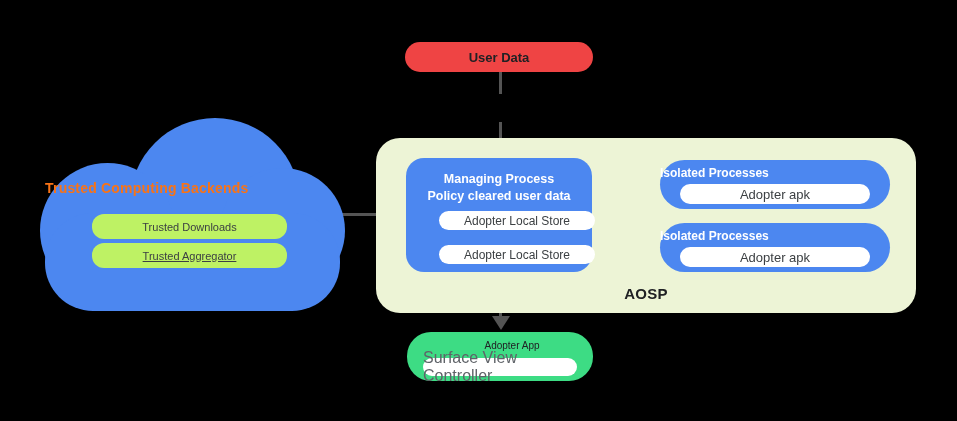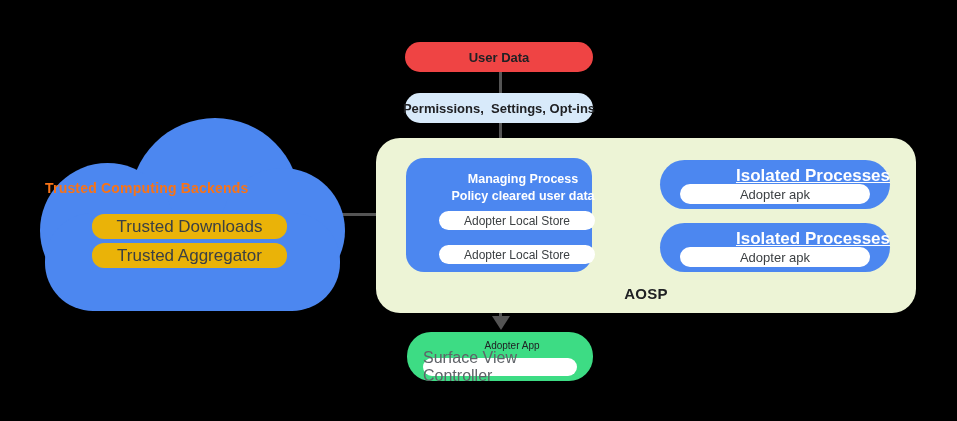--- a/index.html
+++ b/index.html
@@ -19,57 +19,57 @@
   .cloud .lobe{position:absolute;background:#4C87F0;border-radius:50%;}
   .cloud .lobe.top{left:85px;top:0;width:170px;height:170px;}
   .cloud .lobe.left{left:-5px;top:45px;width:135px;height:135px;}
   .cloud .lobe.right{left:175px;top:50px;width:125px;height:125px;}
   .cloud .base{position:absolute;left:0;top:95px;width:295px;height:98px;background:#4C87F0;border-radius:48px;}
   .cloud-title{
     position:absolute;left:0;top:62px;width:295px;text-align:left;
     color:#f97316;font-weight:bold;font-size:14px;letter-spacing:.2px;
   }
   .cloud-pill{
-    position:absolute;left:47px;width:195px;height:25px;background:#eab308;border-radius:12px;
+    position:absolute;left:47px;width:195px;height:25px;background:#bef264;border-radius:12px;
     display:flex;align-items:center;justify-content:center;
-    color:#3C4043;font-size:17px;
+    color:#3C4043;font-size:11px;
   }
   
   .pill-box{
     position:absolute;display:flex;align-items:center;justify-content:center;
     font-weight:bold;font-size:13px;color:#202124;
   }
   .user-data{left:405px;top:42px;width:188px;height:30px;border-radius:15px;background:#ef4444;}
   .permissions{left:405px;top:93px;width:188px;height:30px;border-radius:15px;background:#D8EAFA;white-space:pre;}
   
   .aosp{position:absolute;left:376px;top:138px;width:540px;height:175px;background:#EDF4D6;border-radius:24px;}
   .aosp-label{
     position:absolute;left:596px;top:285px;width:100px;text-align:center;
     font-weight:bold;font-size:15px;color:#202124;letter-spacing:.3px;
   }
   
   .managing{position:absolute;left:406px;top:158px;width:186px;height:114px;background:#4C87F0;border-radius:18px;}
   .managing-title{
     position:absolute;left:0;top:13px;width:100%;text-align:center;
-    color:#fff;font-weight:bold;font-size:12.5px;line-height:17px;margin-left:24px;
+    color:#fff;font-weight:bold;font-size:12.5px;line-height:17px;
   }
   .store-pill{
     position:absolute;left:33px;width:156px;height:19px;background:#fff;border-radius:10px;
     display:flex;align-items:center;justify-content:center;
     color:#3C4043;font-size:12px;
   }
   .store-pill.s0{top:53px;}
   .store-pill.s1{top:87px;}
   
   .isolated{position:absolute;left:660px;width:230px;height:49px;background:#4C87F0;border-radius:25px;}
   .isolated.i0{top:160px;}
   .isolated.i1{top:223px;}
   .isolated-title{
-    position:absolute;left:0;top:6px;width:100%;text-align:right;
-    color:#fff;font-weight:bold;font-size:17px;text-decoration:underline;
+    position:absolute;left:0;top:6px;width:100%;text-align:left;
+    color:#fff;font-weight:bold;font-size:12px;
   }
   .apk-pill{
     position:absolute;left:20px;top:24px;width:190px;height:20px;background:#fff;border-radius:10px;
     display:flex;align-items:center;justify-content:center;
     color:#3C4043;font-size:13px;
   }
   
   .adopter{position:absolute;left:407px;top:332px;width:186px;height:49px;background:#3DDC84;border-radius:24px;}
   .adopter-title{
     position:absolute;left:12px;top:8px;width:100%;text-align:center;
@@ -96,26 +96,25 @@
   <div class="line" style="left:499px;top:272px;width:3px;height:46px;"></div>
   <div class="arrowhead" style="left:492px;top:316px;"></div>
 
   <div class="cloud">
     <div class="lobe top"></div>
     <div class="lobe left"></div>
     <div class="lobe right"></div>
     <div class="base"></div>
     <div class="cloud-title">Trusted Computing Backends</div>
     <div class="cloud-pill" style="top:96px;">Trusted Downloads</div>
-    <div class="cloud-pill" style="top:125px;">Trusted Aggregator</div>
+    <div class="cloud-pill" style="top:125px;text-decoration:underline;">Trusted Aggregator</div>
   </div>
 
   <div class="pill-box user-data">User Data</div>
 
-  <div class="pill-box permissions">Permissions,  Settings, Opt-ins</div>
 
   <div class="aosp"></div>
   <div class="aosp-label">AOSP</div>
 
   <div class="managing">
     <div class="managing-title">
       <div>Managing Process</div>
       <div>Policy cleared user data</div>
     </div>
     <div class="store-pill s0">Adopter Local Store</div>

